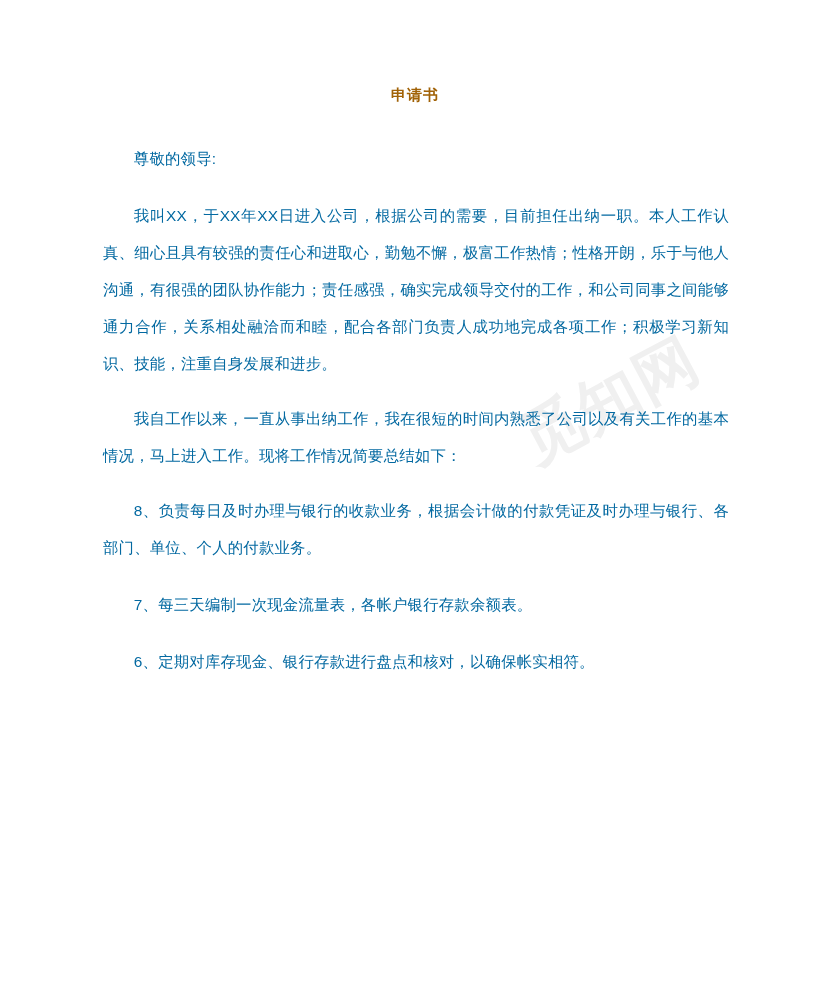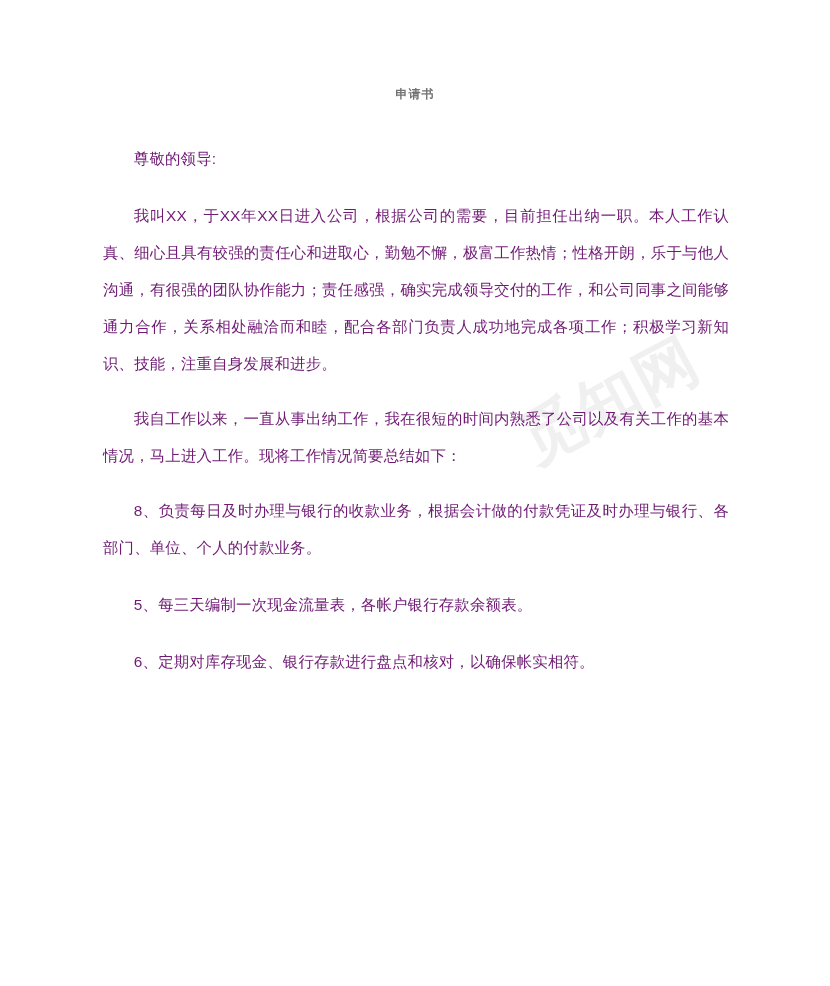--- a/index.html
+++ b/index.html
@@ -51,37 +51,37 @@
     box-sizing: border-box;
     padding: 0;
   }
 
   .doc-title {
     position: absolute;
     left: 0;
     right: 0;
     top: 86px;
     text-align: center;
-    font-size: 12px;
+    font-size: 15px;
     font-weight: bold;
-    color: #737373;
+    color: #a16207;
     letter-spacing: 1px;
   }
 
   .doc-body {
     position: absolute;
     left: 103px;
     top: 140px;
     width: 626px;
   }
 
   .para {
     font-size: 15.4px;
     line-height: 37px;
-    color: #701a75;
+    color: #0369a1;
     text-align: justify;
     text-justify: inter-ideograph;
     margin: 0 0 18px 0;
     letter-spacing: 0.2px;
   }
   .para.indent {
     text-indent: 2em;
   }
   .para.salutation {
     text-indent: 2em;
@@ -106,21 +106,21 @@
   <div class="doc-body">
 
     <p class="para salutation">尊敬的领导:</p>
 
     <p class="para indent">我叫XX，于XX年XX日进入公司，根据公司的需要，目前担任出纳一职。本人工作认真、细心且具有较强的责任心和进取心，勤勉不懈，极富工作热情；性格开朗，乐于与他人沟通，有很强的团队协作能力；责任感强，确实完成领导交付的工作，和公司同事之间能够通力合作，关系相处融洽而和睦，配合各部门负责人成功地完成各项工作；积极学习新知识、技能，注重自身发展和进步。</p>
 
     <p class="para indent">我自工作以来，一直从事出纳工作，我在很短的时间内熟悉了公司以及有关工作的基本情况，马上进入工作。现将工作情况简要总结如下：</p>
 
     <p class="para item">8、负责每日及时办理与银行的收款业务，根据会计做的付款凭证及时办理与银行、各部门、单位、个人的付款业务。</p>
 
-    <p class="para item">5、每三天编制一次现金流量表，各帐户银行存款余额表。</p>
+    <p class="para item">7、每三天编制一次现金流量表，各帐户银行存款余额表。</p>
 
     <p class="para item">6、定期对库存现金、银行存款进行盘点和核对，以确保帐实相符。</p>
 
 
 
   </div>
 
 </div>
 
 </body></html>

